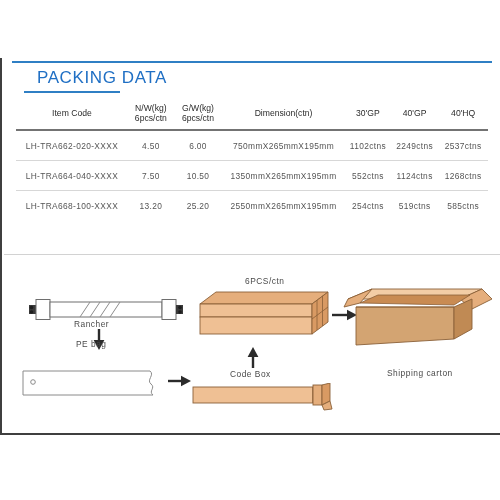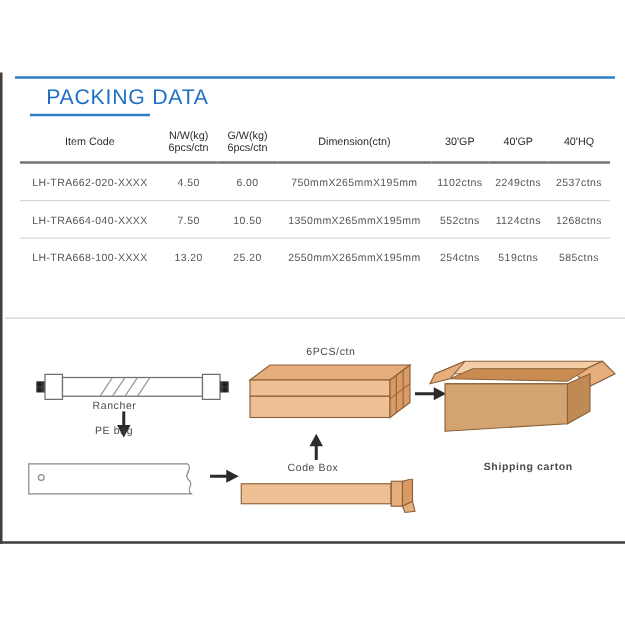--- a/index.html
+++ b/index.html
@@ -297,17 +297,17 @@
 
         <polygon points="18,26 36,18 128,18 112,28" fill="#c98b52" stroke="#8a6038" stroke-width="0.8"></polygon>
 
         <polygon points="14,30 112,30 112,62 14,68" fill="#d3a472" stroke="#8a6038" stroke-width="0.9"></polygon>
 
         <polygon points="112,30 130,22 130,52 112,62" fill="#c08a54" stroke="#8a6038" stroke-width="0.9"></polygon>
 
         <line x1="14" y1="30" x2="112" y2="30" stroke="#8a6038" stroke-width="0.9"></line>
       </svg>
 
-      <div class="dlabel" style="left:385px; top:113px;font-weight:bold;">Shipping carton</div>
+      <div class="dlabel" style="left:385px; top:113px;">Shipping carton</div>
 
     </div>
   </div>
 </div>
 
 </body></html>

